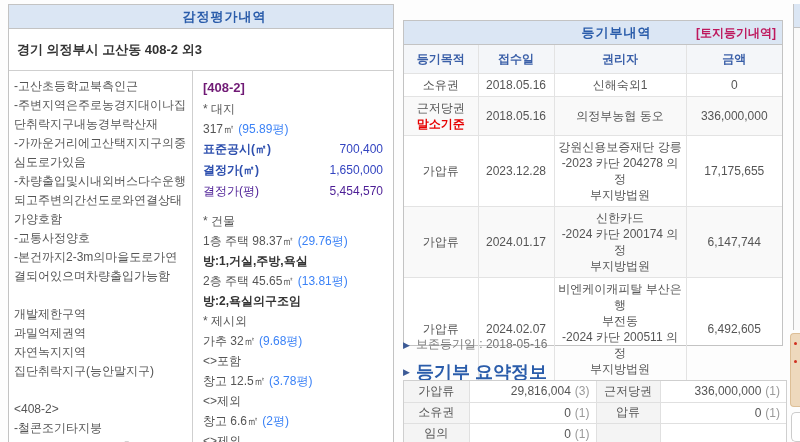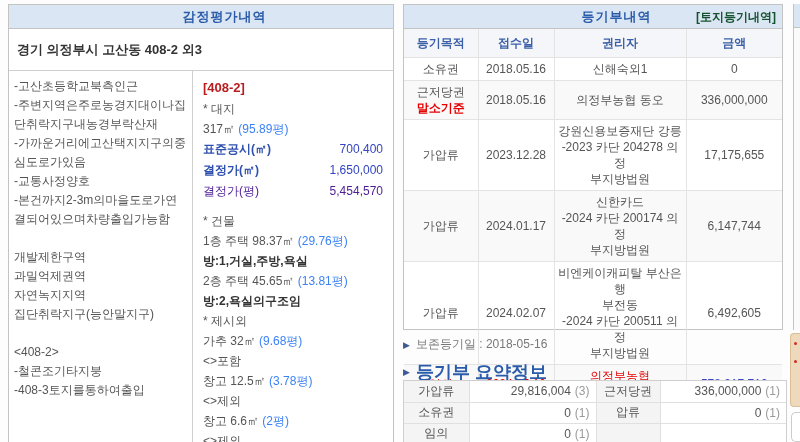--- a/index.html
+++ b/index.html
@@ -3,43 +3,43 @@
 <meta charset="utf-8">
 <style>
   * { margin:0; padding:0; box-sizing:border-box; }
   html,body { width:800px; height:442px; overflow:hidden; background:#fdfdfd;
               font-family:"Liberation Sans","DejaVu Sans",sans-serif; font-size:12px; color:#555; }
   .panel { position:absolute; background:#fff; border:1px solid #c3c3c3; }
   .panel-header { height:24px; background:#dbe6f4; border-bottom:1px solid #c3c3c3;
                   display:flex; align-items:center; justify-content:center; position:relative;padding-left:47px; }
   .panel-title { color:#2a5caa; font-weight:bold; font-size:13px; letter-spacing:1px; }
   .panel-sub { position:absolute; right:6px; top:0; height:24px; display:flex; align-items:center;
-               color:#14532d; font-weight:bold; font-size:12px;margin-left:44px; }
+               color:#be185d; font-weight:bold; font-size:12px;margin-left:44px; }
 
   
   #left-panel { left:8px; top:4px; width:386px; height:470px; }
   .address-row { height:42px; display:flex; align-items:center; padding-left:8px;
                  border-bottom:1px solid #cfcfcf; color:#333; font-weight:bold; font-size:13px; }
   .appraisal-body { display:flex; height:420px; }
   .notes-col { width:184px; border-right:1px solid #cfcfcf; padding:6px 4px 0 5px; }
   .note-line { line-height:19px; word-break:break-all; color:#555; }
   .note-gap  { height:19px; }
   .details-col { flex:1; padding:6px 10px 0 10px; }
   .d-line { line-height:20px; color:#555; }
-  .d-heading { line-height:22px; color:#b91c1c; font-weight:bold; font-size:13px; }
+  .d-heading { line-height:22px; color:#701a75; font-weight:bold; font-size:13px; }
   .d-bold { line-height:20px; color:#333; font-weight:bold; }
   .d-sub { color:#3b82f6; }
   .d-kv { display:flex; justify-content:space-between; line-height:21px; }
   .d-kv.blue .lbl { color:#2d4fae; font-weight:bold; }
   .d-kv.blue .val { color:#3344c0; }
   .d-kv.gray .lbl, .d-kv.gray .val { color:#4c1d95; }
   .d-gap { height:9px; }
 
   
-  #right-panel { left:403px; top:4px; width:380px; height:326px; }
+  #right-panel { left:403px; top:20px; width:380px; height:326px; }
   table { border-collapse:collapse; width:100%; table-layout:fixed; }
   #registry-table td, #registry-table th { border-bottom:1px solid #e3e3e3; border-right:1px solid #e3e3e3;
       text-align:center; vertical-align:middle; padding:3px 2px; line-height:16px; }
   #registry-table th { background:#f4f6f9; color:#3a5fa8; font-weight:bold; height:28px; font-size:12px; }
   #registry-table td:last-child, #registry-table th:last-child { border-right:none; }
   #registry-table tr.alt td { background:#f9f9f9; }
   .sub-red { color:#e60000; font-weight:bold; }
   tr.red-row td, tr.red-row .holder-line { color:#e60000; }
   td.amt-blue { color:#3b46c8 !important; }
 
@@ -72,20 +72,21 @@
 <div class="panel" id="left-panel">
   <div class="panel-header">
     <span class="panel-title">감정평가내역</span>
   </div>
   <div class="address-row">경기 의정부시 고산동 408-2 외3</div>
   <div class="appraisal-body">
     <div class="notes-col" id="notes-col">
         <div class="note-line">-고산초등학교북측인근</div>
         <div class="note-line">-주변지역은주로농경지대이나집단취락지구내농경부락산재</div>
         <div class="note-line">-가까운거리에고산택지지구의중심도로가있음</div>
+        <div class="note-line">-차량출입및시내외버스다수운행되고주변의간선도로와연결상태가양호함</div>
         <div class="note-line">-교통사정양호</div>
         <div class="note-line">-본건까지2-3m의마을도로가연결되어있으며차량출입가능함</div>
         <div class="note-gap"></div>
         <div class="note-line">개발제한구역</div>
         <div class="note-line">과밀억제권역</div>
         <div class="note-line">자연녹지지역</div>
         <div class="note-line">집단취락지구(능안말지구)</div>
         <div class="note-gap"></div>
         <div class="note-line">&lt;408-2&gt;</div>
         <div class="note-line">-철콘조기타지붕</div>

